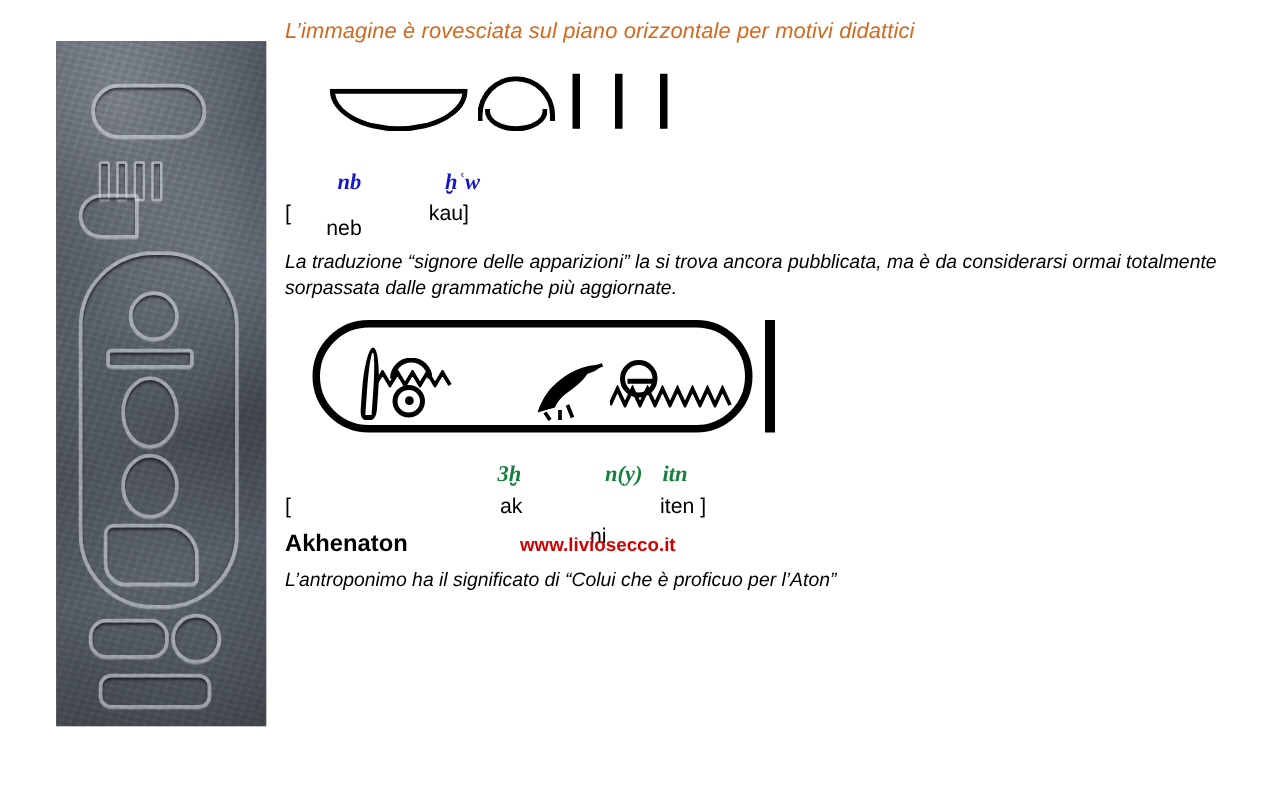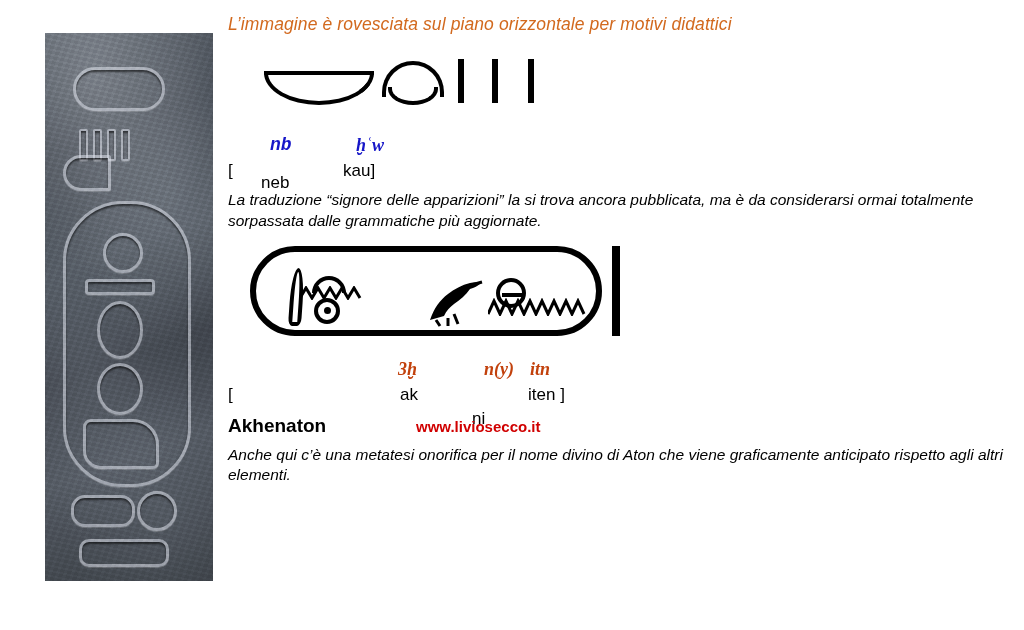--- a/index.html
+++ b/index.html
@@ -127,21 +127,21 @@
   .translit-1 {
     position: relative;
     height: 26px;
     margin-top: 6px;
     color: #1616c8;
     font-weight: bold;
     font-style: italic;
     font-size: 18px;
     font-family: "Liberation Serif", serif;
   }
-  .t1a { position: absolute; left: 42px; top: 0; font-family: Liberation Mono, monospace; }
+  .t1a { position: absolute; left: 42px; top: 0; }
   .t1b { position: absolute; left: 128px; top: 0; }
 
   .phon-1 {
     position: relative;
     height: 24px;
     font-size: 17px;
     color: #000;
   }
   .p1-open  { position: absolute; left: 0;   top: 0; }
   .p1-neb   { position: absolute; left: 33px; top: 12px; }
@@ -151,21 +151,21 @@
     font-size: 18px;
     font-weight: bold;
     color: #000;
     margin-top: 4px;
   }
   .para {
     font-size: 15.5px;
     font-style: italic;
     color: #000;
     line-height: 1.34;
-    margin-top: 5px;
+    margin-top: 15px;
   }
 
   
   .cartouche-wrap {
     position: relative;
     height: 105px;
     margin-top: 14px;
     margin-left: 22px;
   }
   .cartouche {
@@ -244,21 +244,21 @@
   }
   .cart-sun { left: 58px; top: 46px; }
   .cart-half { left: 56px; top: 24px; }
   .cart-disc { left: 240px; top: 26px; }
 
   
   .translit-2 {
     position: relative;
     height: 26px;
     margin-top: 8px;
-    color: #c2410c;
+    color: #15803d;
     font-weight: bold;
     font-style: italic;
     font-size: 18px;
     font-family: "Liberation Serif", serif;
   }
   .t2a { position: absolute; left: 170px; top: 0; }
   .t2b { position: absolute; left: 256px; top: 0; }
   .t2c { position: absolute; left: 302px; top: 0; }
 
   .phon-2 {
@@ -386,16 +386,16 @@
     <span class="p2-ni">ni</span>
     <span class="p2-iten">iten ]</span>
   </div>
 
   <div class="name-row">
     <span class="name-main">Akhenaton</span>
     <span class="site-url">www.liviosecco.it</span>
   </div>
 
   <div class="para-block">
-    <div class="para">Anche qui c’è una metatesi onorifica per il nome divino di Aton che viene graficamente anticipato rispetto agli altri elementi.</div>
+    <div class="para">L’antroponimo ha il significato di “Colui che è proficuo per l’Aton”</div>
   </div>
 
 </div>
 
 </body></html>

